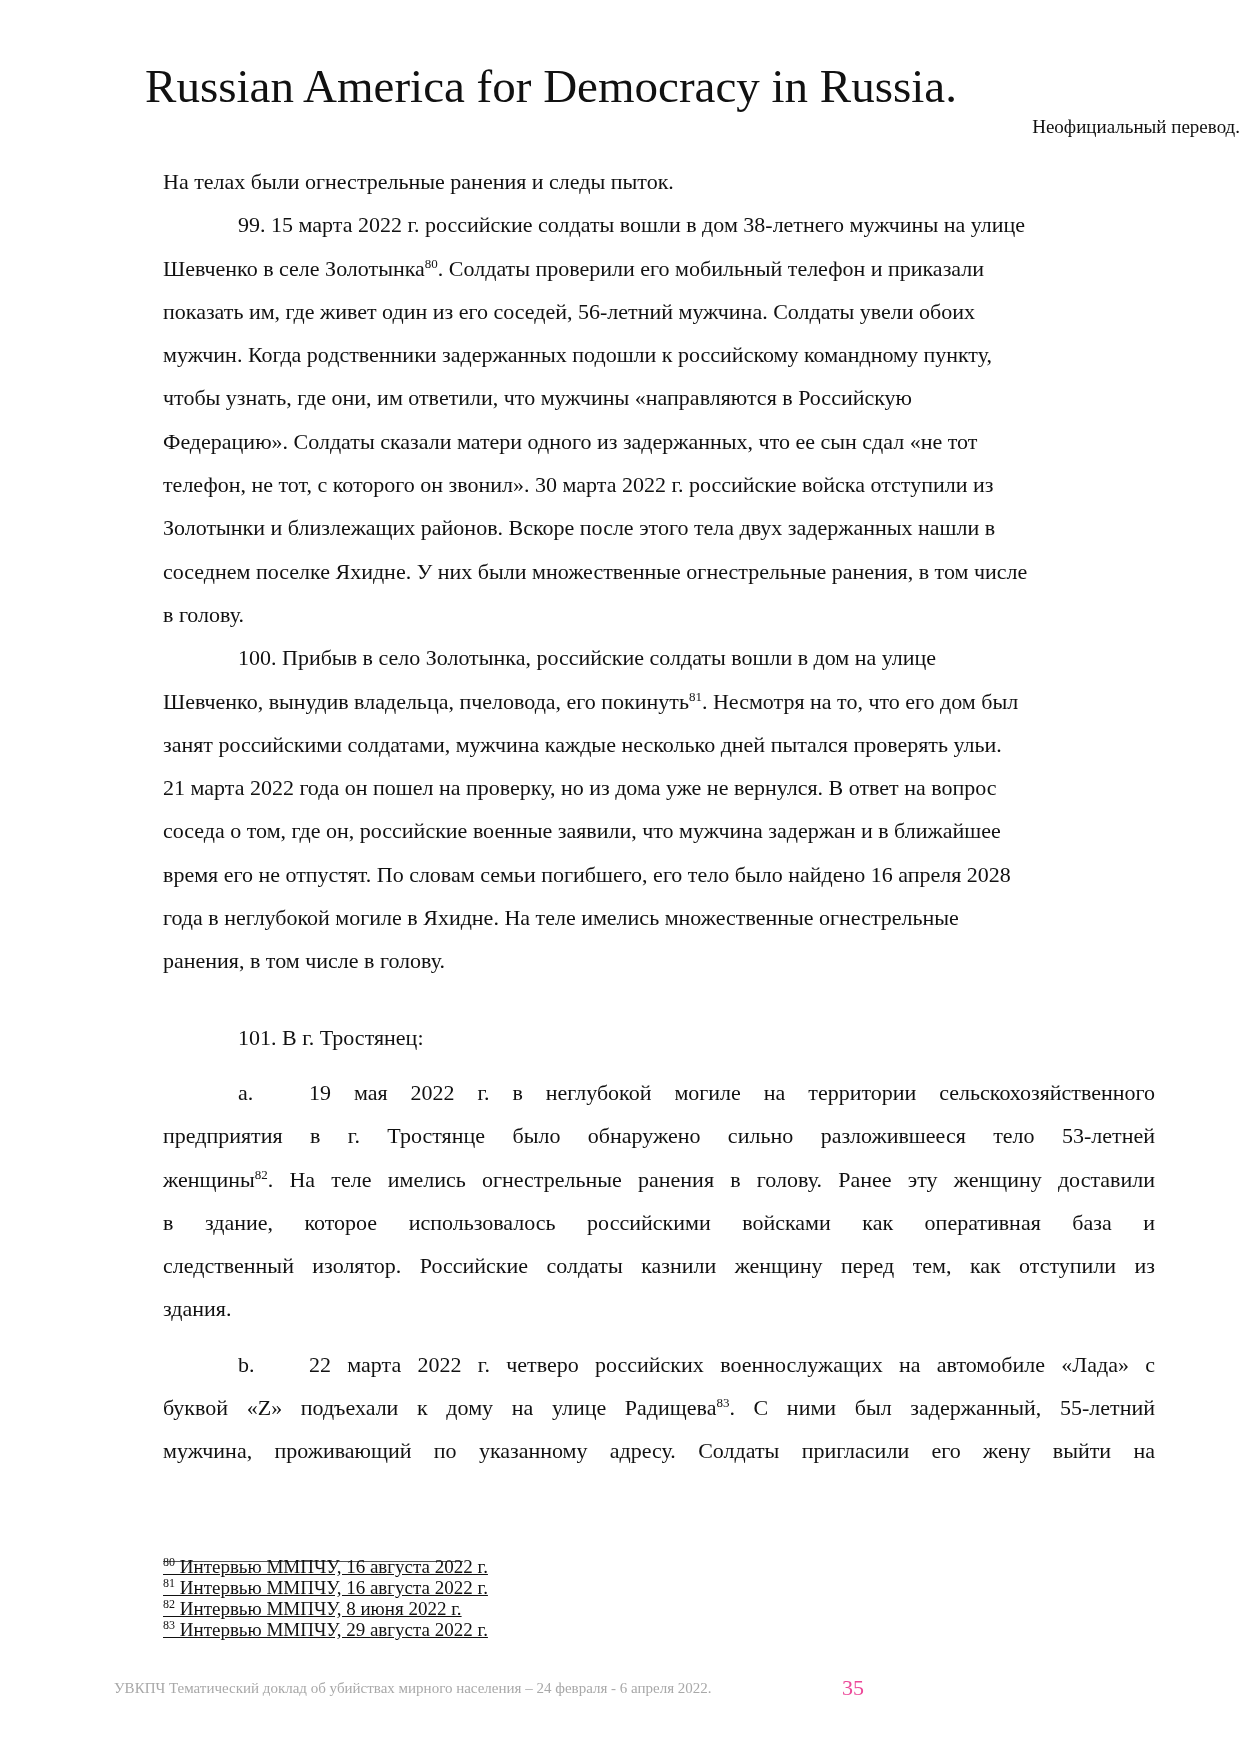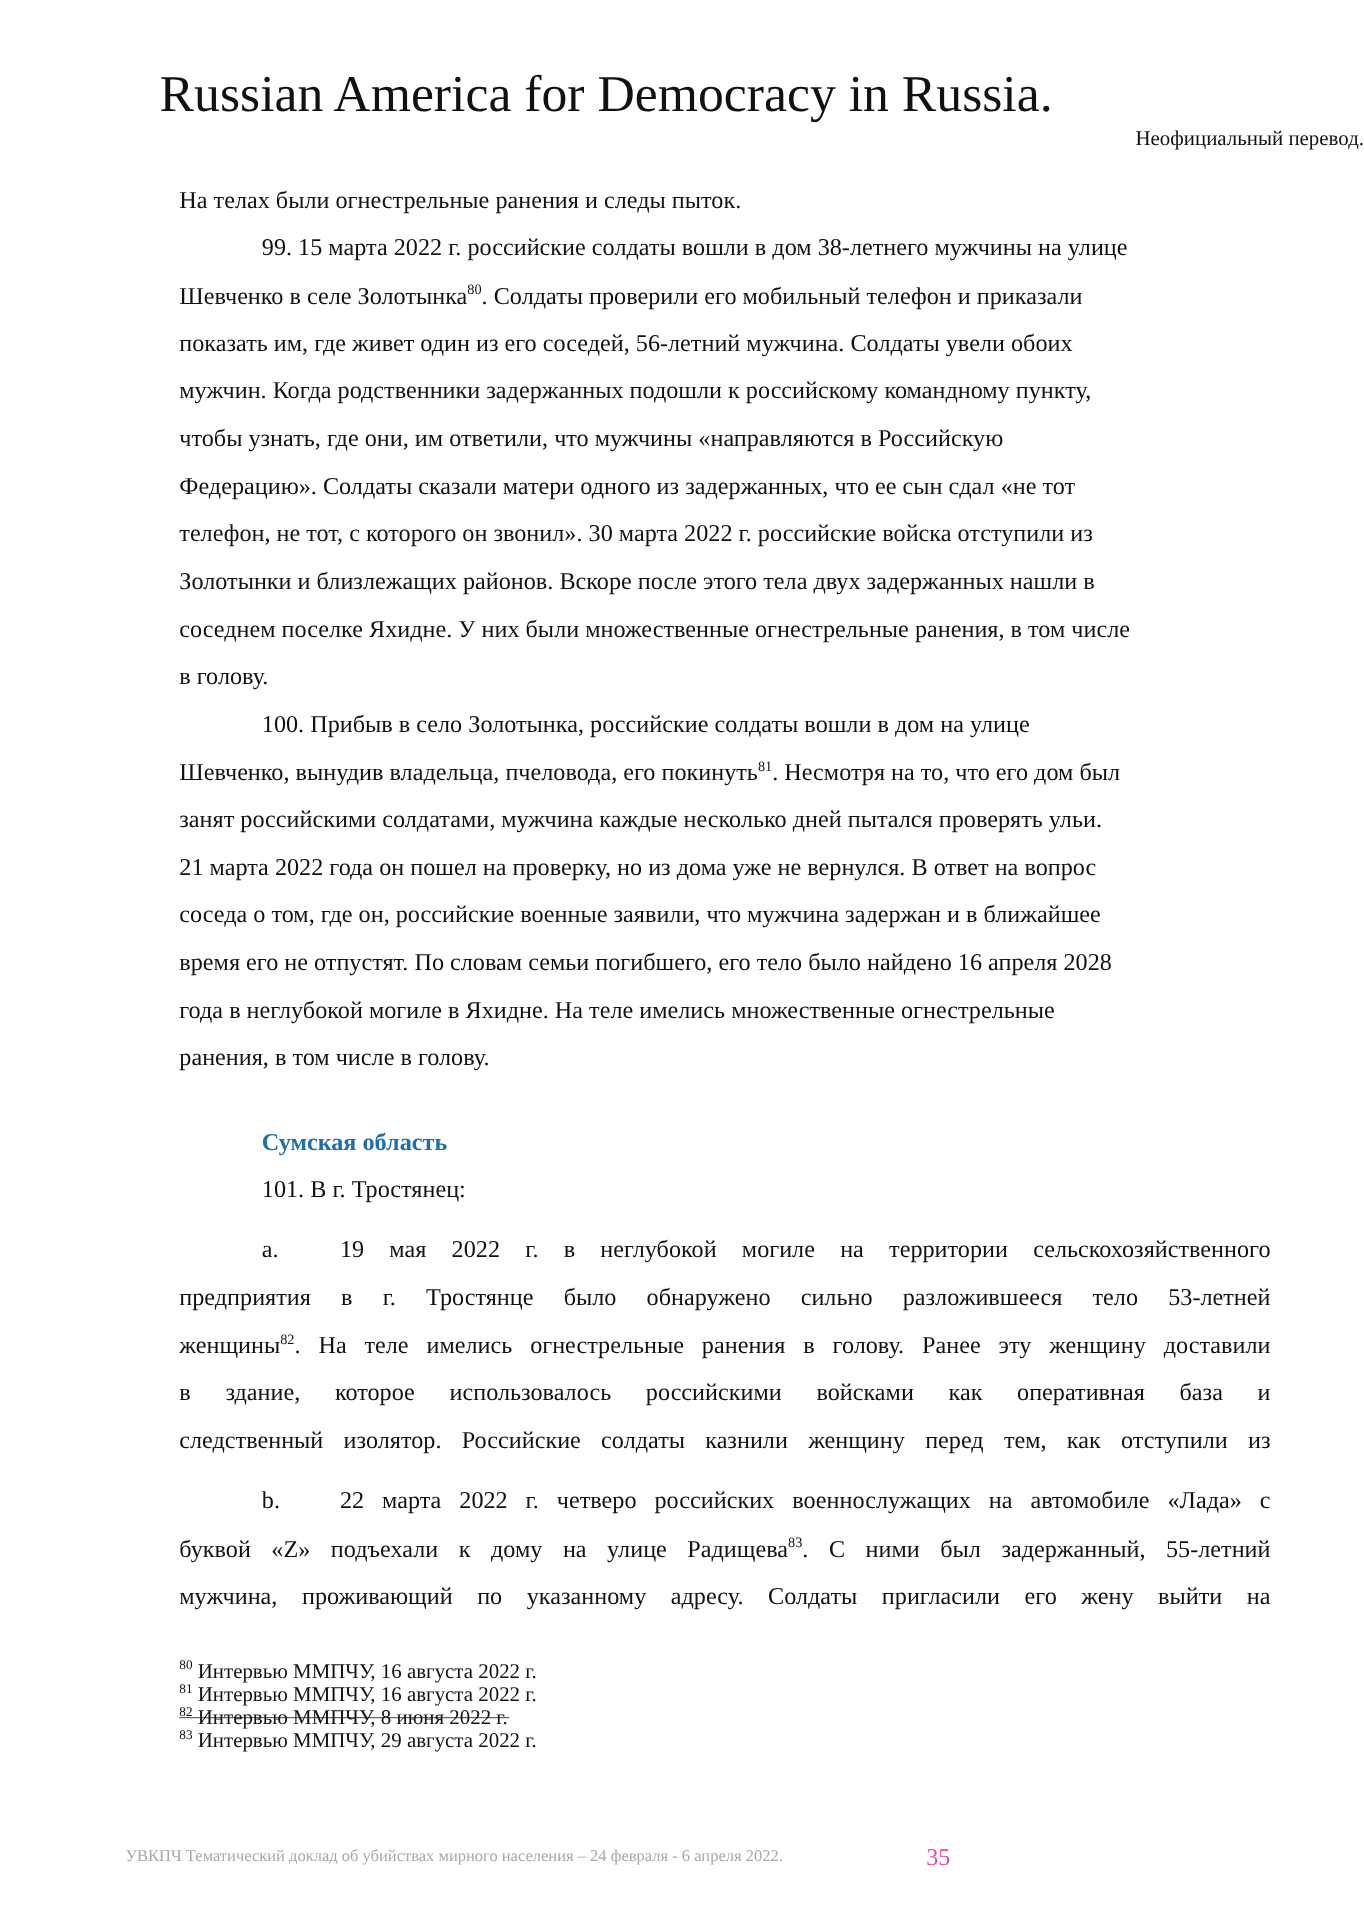--- a/index.html
+++ b/index.html
@@ -31,21 +31,21 @@
     .just-line {
       display: block; text-align: justify; text-align-last: justify; height: 43.3px; white-space: normal;
     }
     .sub-item-marker { display: inline-block; width: 71px; padding-left: 75px; }
     .item-gap { height: 12px; }
     .fn-rule {
       position: absolute; left: 163px; top: 1561px; width: 300px; height: 0;
       border-top: 1.5px solid #555;
     }
     .footnotes {
-      position: absolute; left: 163px; top: 1509px; font-size: 19px; line-height: 21px;
+      position: absolute; left: 163px; top: 1556px; font-size: 19px; line-height: 21px; text-decoration: underline;
     }
     .footnotes sup { font-size: 12px; }
     .footer-text {
       position: absolute; left: 114px; top: 1680px; font-size: 15px; color: #a8a8a8;
       white-space: nowrap;
     }
     .page-num {
       position: absolute; left: 842px; top: 1675px; font-size: 22px; color: #ec4899;
     }
   </style>
@@ -79,32 +79,32 @@
     <span class="line">занят российскими солдатами, мужчина каждые несколько дней пытался проверять ульи.</span>
     <span class="line">21 марта 2022 года он пошел на проверку, но из дома уже не вернулся. В ответ на вопрос</span>
     <span class="line">соседа о том, где он, российские военные заявили, что мужчина задержан и в ближайшее</span>
     <span class="line">время его не отпустят. По словам семьи погибшего, его тело было найдено 16 апреля 2028</span>
     <span class="line">года в неглубокой могиле в Яхидне. На теле имелись множественные огнестрельные</span>
     <span class="line">ранения, в том числе в голову.</span>
   </div>
 
   <div class="gap"></div>
 
-  <div class="heading">Сумская область</div>
 
   <div>
     <span class="line indent">101. В г. Тростянец:</span>
     <div class="item-gap"></div>
 
     <div>
       <span class="just-line"><span class="sub-item-marker">a.</span><span>19 мая 2022 г. в неглубокой могиле на территории сельскохозяйственного</span></span>
       <span class="just-line">предприятия в г. Тростянце было обнаружено сильно разложившееся тело 53-летней</span>
       <span class="just-line"><span>женщины</span><sup>82</sup><span>. На теле имелись огнестрельные ранения в голову. Ранее эту женщину доставили</span></span>
       <span class="just-line">в здание, которое использовалось российскими войсками как оперативная база и</span>
       <span class="just-line">следственный изолятор. Российские солдаты казнили женщину перед тем, как отступили из</span>
+      <span class="line">здания.</span>
     </div>
 
     <div class="item-gap"></div>
 
     <div>
       <span class="just-line"><span class="sub-item-marker">b.</span><span>22 марта 2022 г. четверо российских военнослужащих на автомобиле «Лада» с</span></span>
       <span class="just-line"><span>буквой «Z» подъехали к дому на улице Радищева</span><sup>83</sup><span>. С ними был задержанный, 55-летний</span></span>
       <span class="just-line">мужчина, проживающий по указанному адресу. Солдаты пригласили его жену выйти на</span>
     </div>
   </div>

